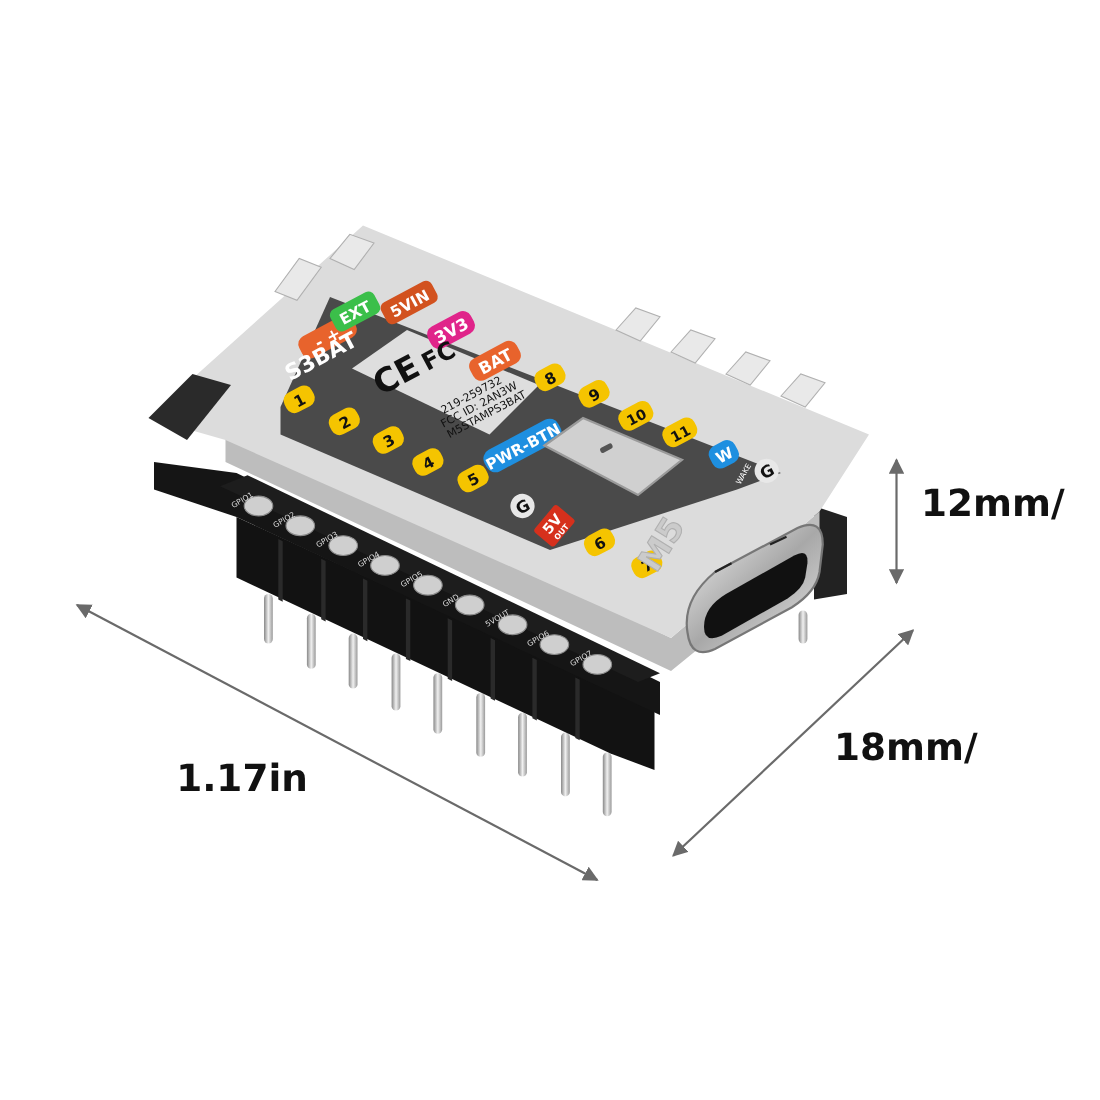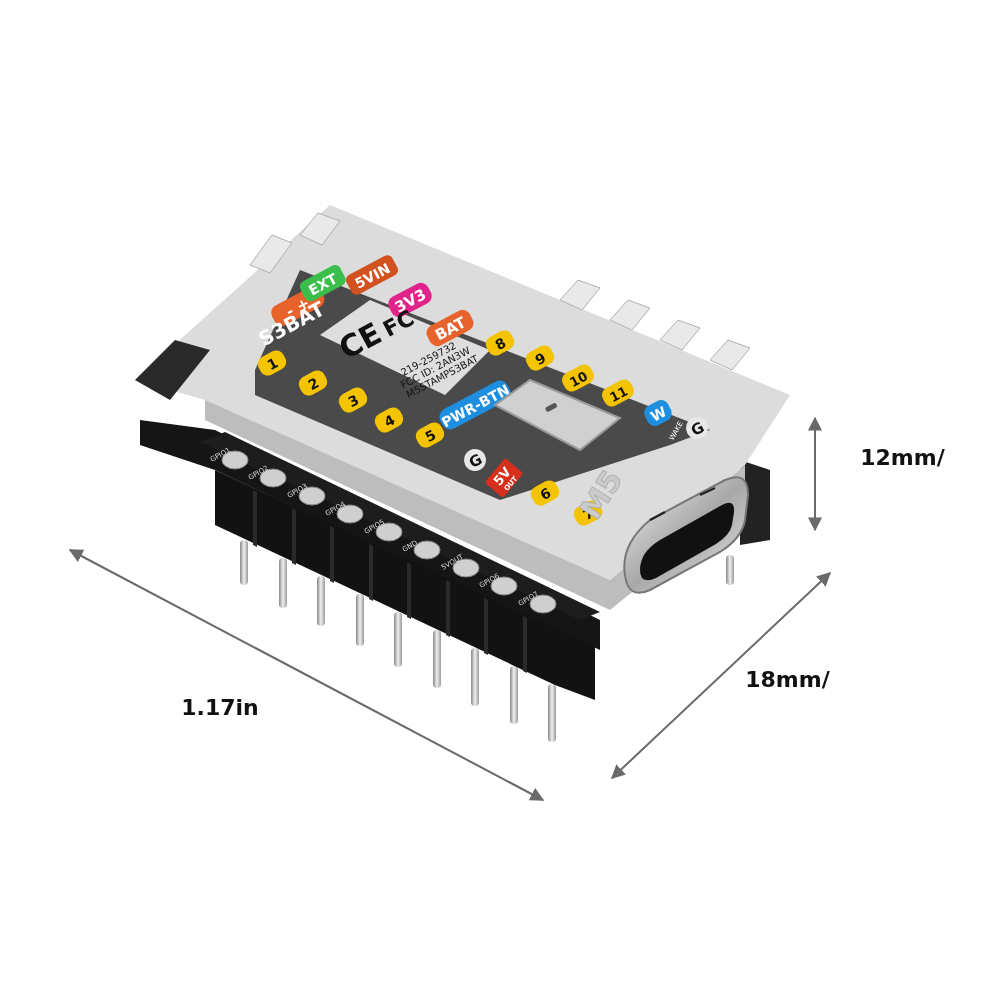--- a/index.html
+++ b/index.html
@@ -1,18 +1,18 @@
 <!DOCTYPE html>
 <html><head>
 <meta charset="utf-8">
 <style>
   html, body { margin:0; padding:0; background:#ffffff; }
   body { width:1000px; height:1000px; position:relative; overflow:hidden; font-family:"DejaVu Sans", sans-serif; }
   #stage { position:absolute; left:0; top:0; width:1000px; height:1000px; }
-  .dim-label { position:absolute; font-family:"DejaVu Sans", sans-serif; font-weight:600; color:#111; font-size:22px; line-height:36px; text-align:center; }
+  .dim-label { position:absolute; font-family:"DejaVu Sans", sans-serif; font-weight:600; color:#111; font-size:34px; line-height:36px; text-align:center; }
   .svg-text { font-family:"DejaVu Sans", sans-serif; font-weight:700; }
 </style>
 </head>
 <body>
 
 <svg id="stage" viewBox="0 0 1000 1000" xmlns="http://www.w3.org/2000/svg">
   <defs>
     <marker id="arrow" viewBox="0 0 10 10" refX="9" refY="5" markerWidth="7" markerHeight="7" orient="auto-start-reverse">
       <path d="M0,0 L10,5 L0,10 z" fill="#6a6a6a"></path>
     </marker>
@@ -230,18 +230,18 @@
     <text transform="translate(404,552) rotate(-30)">GND</text>
     <text transform="translate(443,570) rotate(-30)">5VOUT</text>
     <text transform="translate(481,588) rotate(-30)">GPIO6</text>
     <text transform="translate(520,606) rotate(-30)">GPIO7</text>
   </g>
 </svg>
 
 <div class="dim-label" style="left:135px; top:690px; width:170px;">
   <div>1.17in</div>
 </div>
-<div class="dim-label" style="left:720px; top:662px; width:135px;">
+<div class="dim-label" style="left:756px; top:662px; width:135px;">
   <div>18mm/</div>
 </div>
 <div class="dim-label" style="left:835px; top:440px; width:135px;">
   <div>12mm/</div>
 </div>
 
 </body></html>

